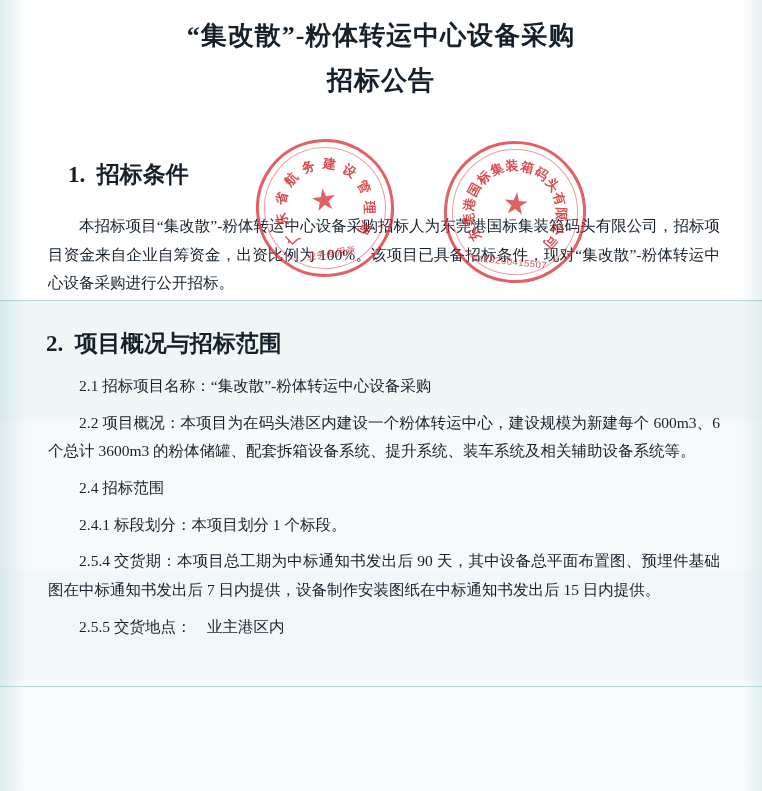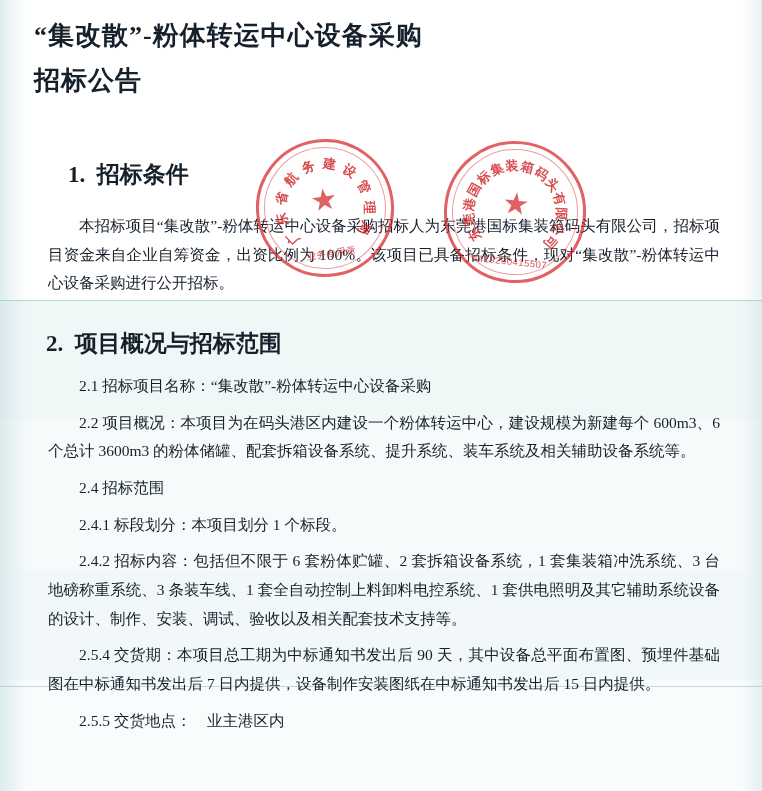--- a/index.html
+++ b/index.html
@@ -45,21 +45,21 @@
   .page {
     position: relative;
     width: 762px;
     height: 791px;
     box-sizing: border-box;
     padding: 0 34px;
     z-index: 2;
   }
 
   .doc-title {
-    text-align: left;
+    text-align: center;
     font-size: 26px;
     font-weight: bold;
     letter-spacing: 1px;
     line-height: 1.5;
     margin-top: 16px;
     font-family: "Liberation Serif", "DejaVu Serif", serif;
   }
   .doc-title .line2 {
     display: block;
     margin-top: 6px;
@@ -191,21 +191,20 @@
   <h2 class="section sec2">
     <span>2.</span>
     &nbsp;<span>项目概况与招标范围</span>
   </h2>
 
   <div class="block-2">
     <p class="body indent1">2.1 招标项目名称：“集改散”-粉体转运中心设备采购</p>
     <p class="body indent1">2.2 项目概况：本项目为在码头港区内建设一个粉体转运中心，建设规模为新建每个 600m3、6 个总计 3600m3 的粉体储罐、配套拆箱设备系统、提升系统、装车系统及相关辅助设备系统等。</p>
     <p class="body indent1">2.4 招标范围</p>
     <p class="body indent1">2.4.1 标段划分：本项目划分 1 个标段。</p>
-    <p class="body indent1">2.4.2 招标内容：包括但不限于 6 套粉体贮罐、2 套拆箱设备系统，1 套集装箱冲洗系统、3 台地磅称重系统、3 条装车线、1 套全自动控制上料卸料电控系统、1 套供电照明及其它辅助系统设备的设计、制作、安装、调试、验收以及相关配套技术支持等。</p>
     <p class="body indent1">2.5.4 交货期：本项目总工期为中标通知书发出后 90 天，其中设备总平面布置图、预埋件基础图在中标通知书发出后 7 日内提供，设备制作安装图纸在中标通知书发出后 15 日内提供。</p>
     <p class="body indent1">2.5.5 交货地点：　业主港区内</p>
 
   </div>
 
 </div>
 
 <div class="seal seal-left">
   <div class="ring-inner"></div>
   <div class="arc-text">

